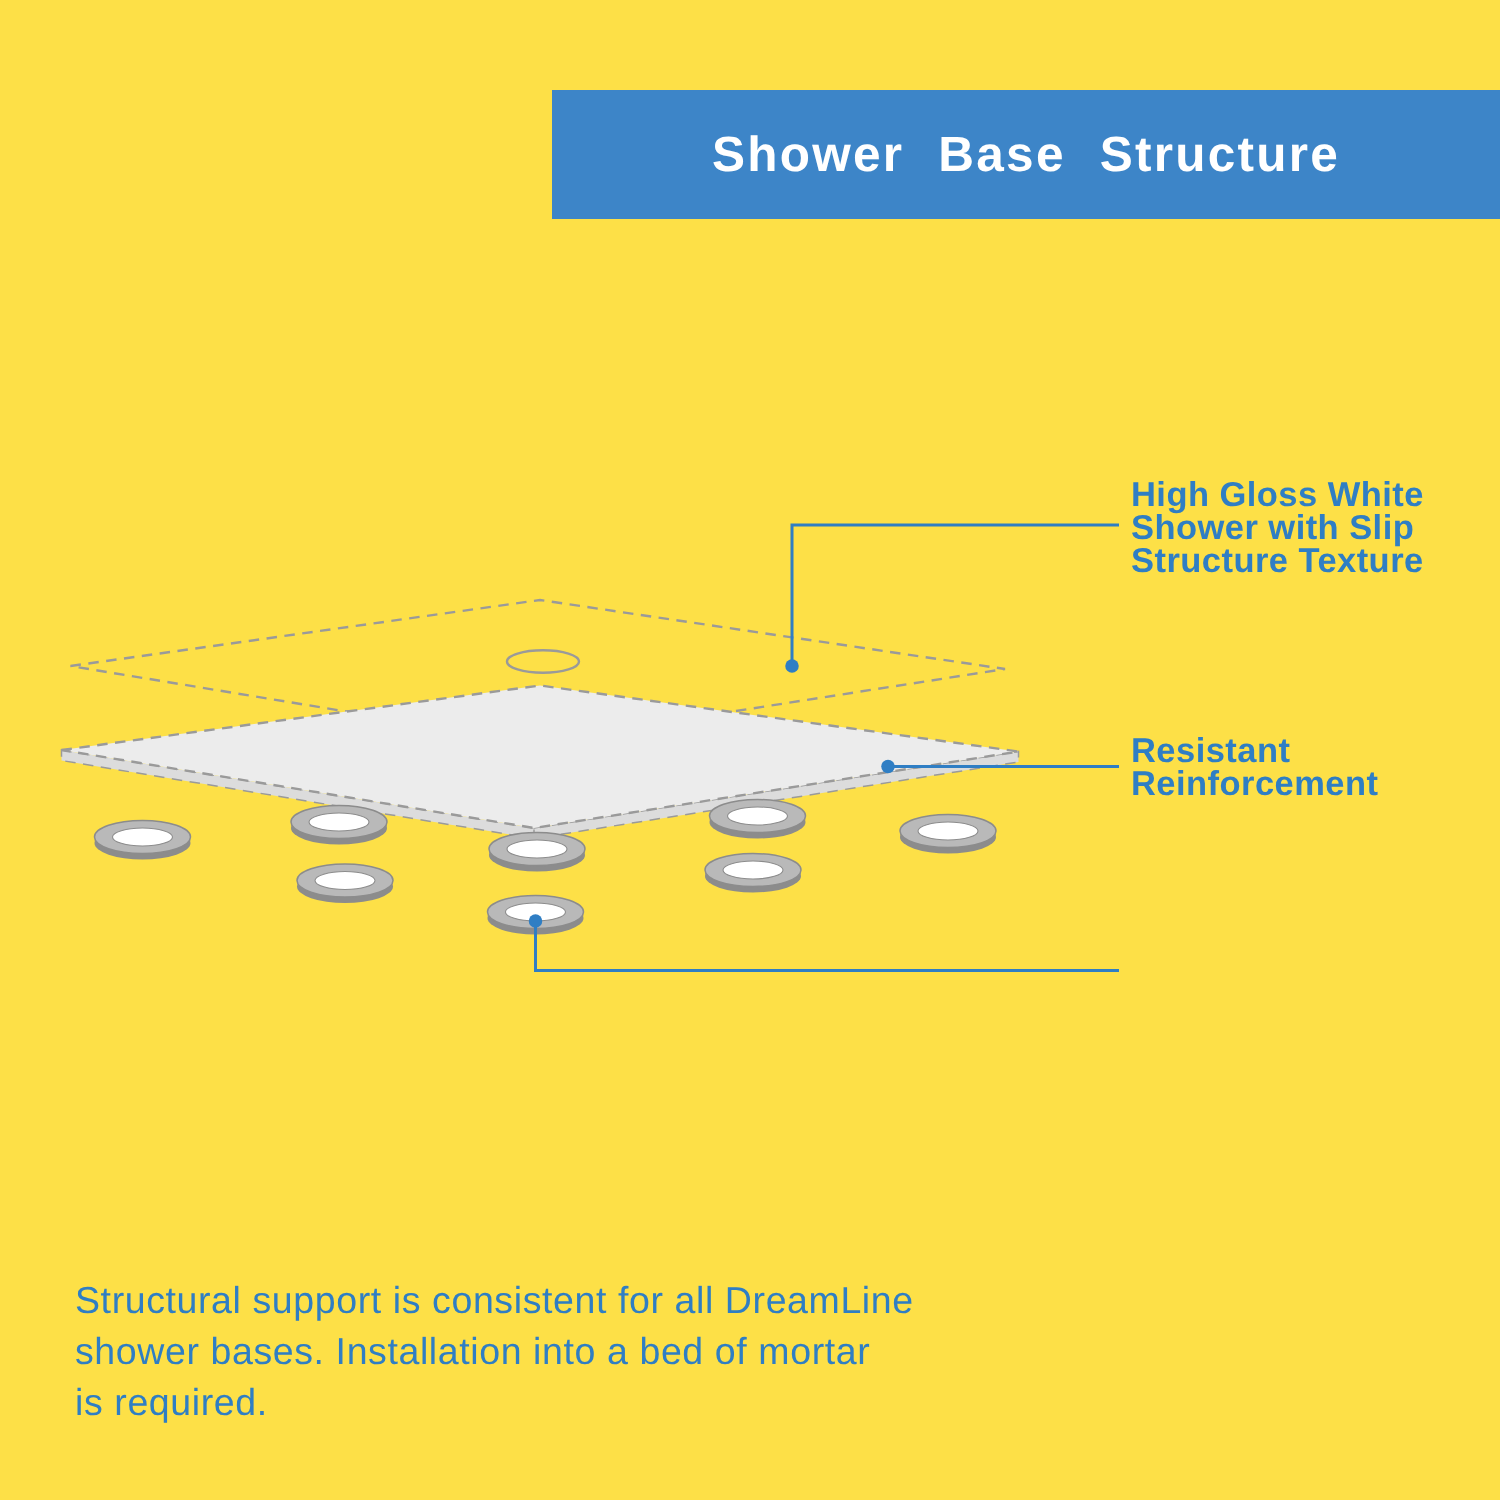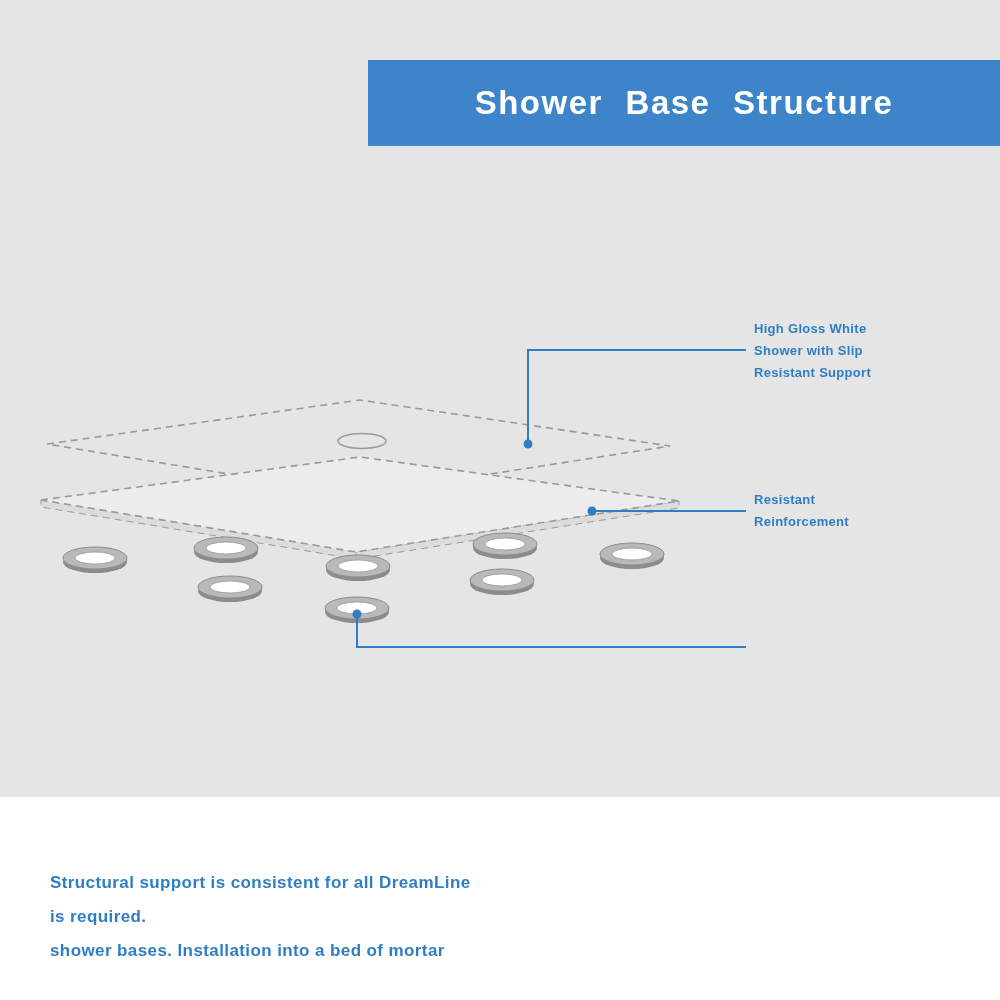--- a/index.html
+++ b/index.html
@@ -11,21 +11,21 @@
     --ring_mid: #b9b9b9;
     --ring_dark: #8c8c8c;
   }
   * { margin: 0; padding: 0; box-sizing: border-box; }
   html, body {
     width: 1000px; height: 1000px;
     background: #ffffff;
     font-family: "Liberation Sans", sans-serif;
     overflow: hidden;
   }
-  .page { position: relative; width: 1000px; height: 797px; background: #e5e5e5; }
+  .page { position: relative; width: 1000px; height: 1000px; background: #fde047; }
 
   .header-bar {
     position: absolute;
     left: 368px; top: 60px; right: 0; height: 86px;
     background: var(--header_bg);
     display: flex; align-items: center; justify-content: center;
   }
   .header-title {
     color: #ffffff;
     font-size: 33px;
@@ -44,40 +44,39 @@
   .slab-side { fill: var(--slab_side); stroke: var(--line_gray); stroke-width: 1; stroke-dasharray: 7 5; }
   .ring-bottom { fill: var(--ring_dark); }
   .ring-top { fill: var(--ring_mid); stroke: var(--ring_dark); stroke-width: 1; }
   .ring-hole { fill: #ffffff; stroke: var(--ring_dark); stroke-width: 0.7; }
   .callout-line { fill: none; stroke: var(--accent); stroke-width: 2; }
   .callout-dot { fill: var(--accent); }
 
   .callout-label {
     position: absolute;
     color: var(--accent);
-    font-size: 13px;
+    font-size: 23px;
     font-weight: bold;
     line-height: 22px;
     letter-spacing: 0.3px;
     white-space: nowrap;
   }
   .label-acrylic    { left: 754px; top: 318px; }
   .label-fiberglass { left: 754px; top: 489px; }
   .label-support    { left: 754px; top: 629px; }
 
   .footer {
     position: absolute;
     left: 50px; top: 850px;
     color: var(--accent);
-    font-size: 17px;
-    font-weight: bold;
+    font-size: 25px;
+    font-weight: normal;
     line-height: 34px;
     letter-spacing: 0.4px;
     white-space: nowrap;
-    margin-top: 16px;
   }
 </style>
 </head>
 <body>
 
 <div class="page">
 
   <div class="header-bar">
     <span class="header-title">Shower Base Structure</span>
   </div>
@@ -113,28 +112,28 @@
     <polyline class="callout-line" points="592,511 746,511"></polyline>
     <circle class="callout-dot" cx="592" cy="511" r="4.5"></circle>
 
     <polyline class="callout-line" points="357,616 357,647 746,647"></polyline>
     <circle class="callout-dot" cx="357" cy="614" r="4.5"></circle>
   </svg>
 
   <div class="callout-label label-acrylic">
     <div>High Gloss White</div>
     <div>Shower with Slip</div>
-    <div>Resistant Support</div>
+    <div>Structure Texture</div>
   </div>
 
   <div class="callout-label label-fiberglass">
     <div>Resistant</div>
     <div>Reinforcement</div>
   </div>
 
 
   <div class="footer">
     <div>Structural support is consistent for all DreamLine</div>
+    <div>shower bases. Installation into a bed of mortar</div>
     <div>is required.</div>
-    <div>shower bases. Installation into a bed of mortar</div>
   </div>
 
 </div>
 
 </body></html>

